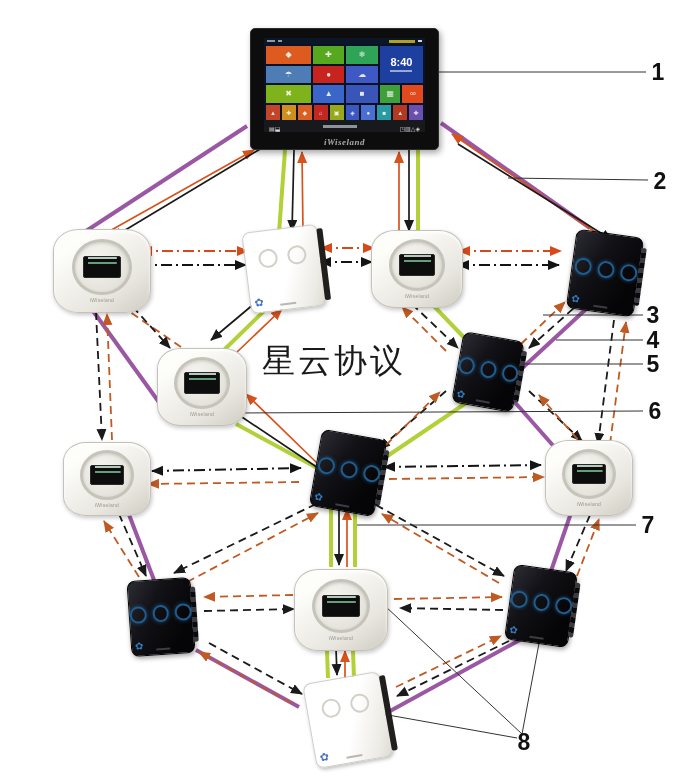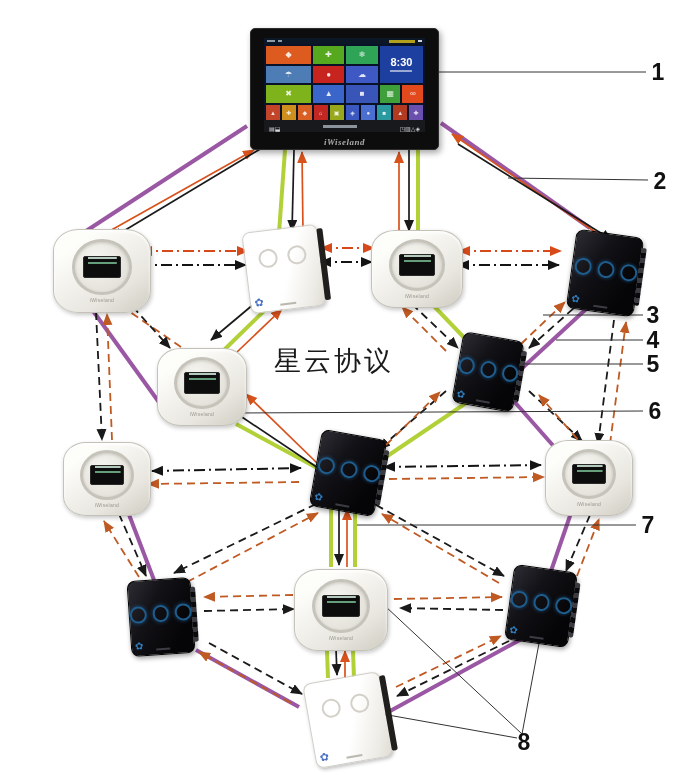--- a/index.html
+++ b/index.html
@@ -62,21 +62,21 @@
   #bottombar .bicon{color:#d8d8d8;font-size:6px;line-height:1;}
   #bb-mid{flex:1;display:flex;justify-content:center;}
   #bb-mid i{display:block;width:34px;height:3px;background:#8d939b;}
   #bezel-brand{position:absolute;left:0;right:0;bottom:2px;text-align:center;
                font-family:"Liberation Serif","DejaVu Serif",serif;font-style:italic;font-weight:bold;
                font-size:9px;color:#a9a9a9;letter-spacing:.5px;}
   
   .num{position:absolute;z-index:7;transform:translate(-50%,-50%);
        font-weight:bold;font-size:23px;color:#111;}
   #title{position:absolute;z-index:4;transform:translate(-50%,-50%);
-         font-size:27px;color:#1a1a1a;letter-spacing:3px;white-space:nowrap;}
+         font-size:33px;color:#1a1a1a;letter-spacing:3px;white-space:nowrap;}
 </style>
 </head>
 <body>
 
 <div id="stage">
   <svg id="wires" width="700" height="783" viewBox="0 0 700 783">
     <defs id="mk-defs">
         <marker id="mk-P" markerUnits="userSpaceOnUse" markerWidth="13" markerHeight="11" refX="11" refY="5" orient="auto-start-reverse">
           <path d="M0,0 L12,5 L0,10 Z" fill="#9a57a3"></path>
         </marker>
@@ -232,21 +232,21 @@
               <div class="tile" style="background: rgb(58, 102, 201); flex: 1.4 1 0%;">
                 <span>▲</span>
               </div>
               <div class="tile" style="background: rgb(58, 85, 184); flex: 1.4 1 0%;">
                 <span>■</span>
               </div>
             </div>
           </div>
         <div id="tiles-right">
           <div id="t-clock" class="tile" style="background: rgb(29, 63, 160);">
-            <div class="big">8:30</div>
+            <div class="big">8:40</div>
             <div class="sub"></div>
           </div>
           <div id="t-pair">
               <div class="tile" style="background: rgb(63, 159, 58); flex: 1 1 0%;">
                 <span>▦</span>
               </div>
               <div class="tile" style="background: rgb(226, 73, 29); flex: 1 1 0%;">
                 <span>∞</span>
               </div>
             </div>

